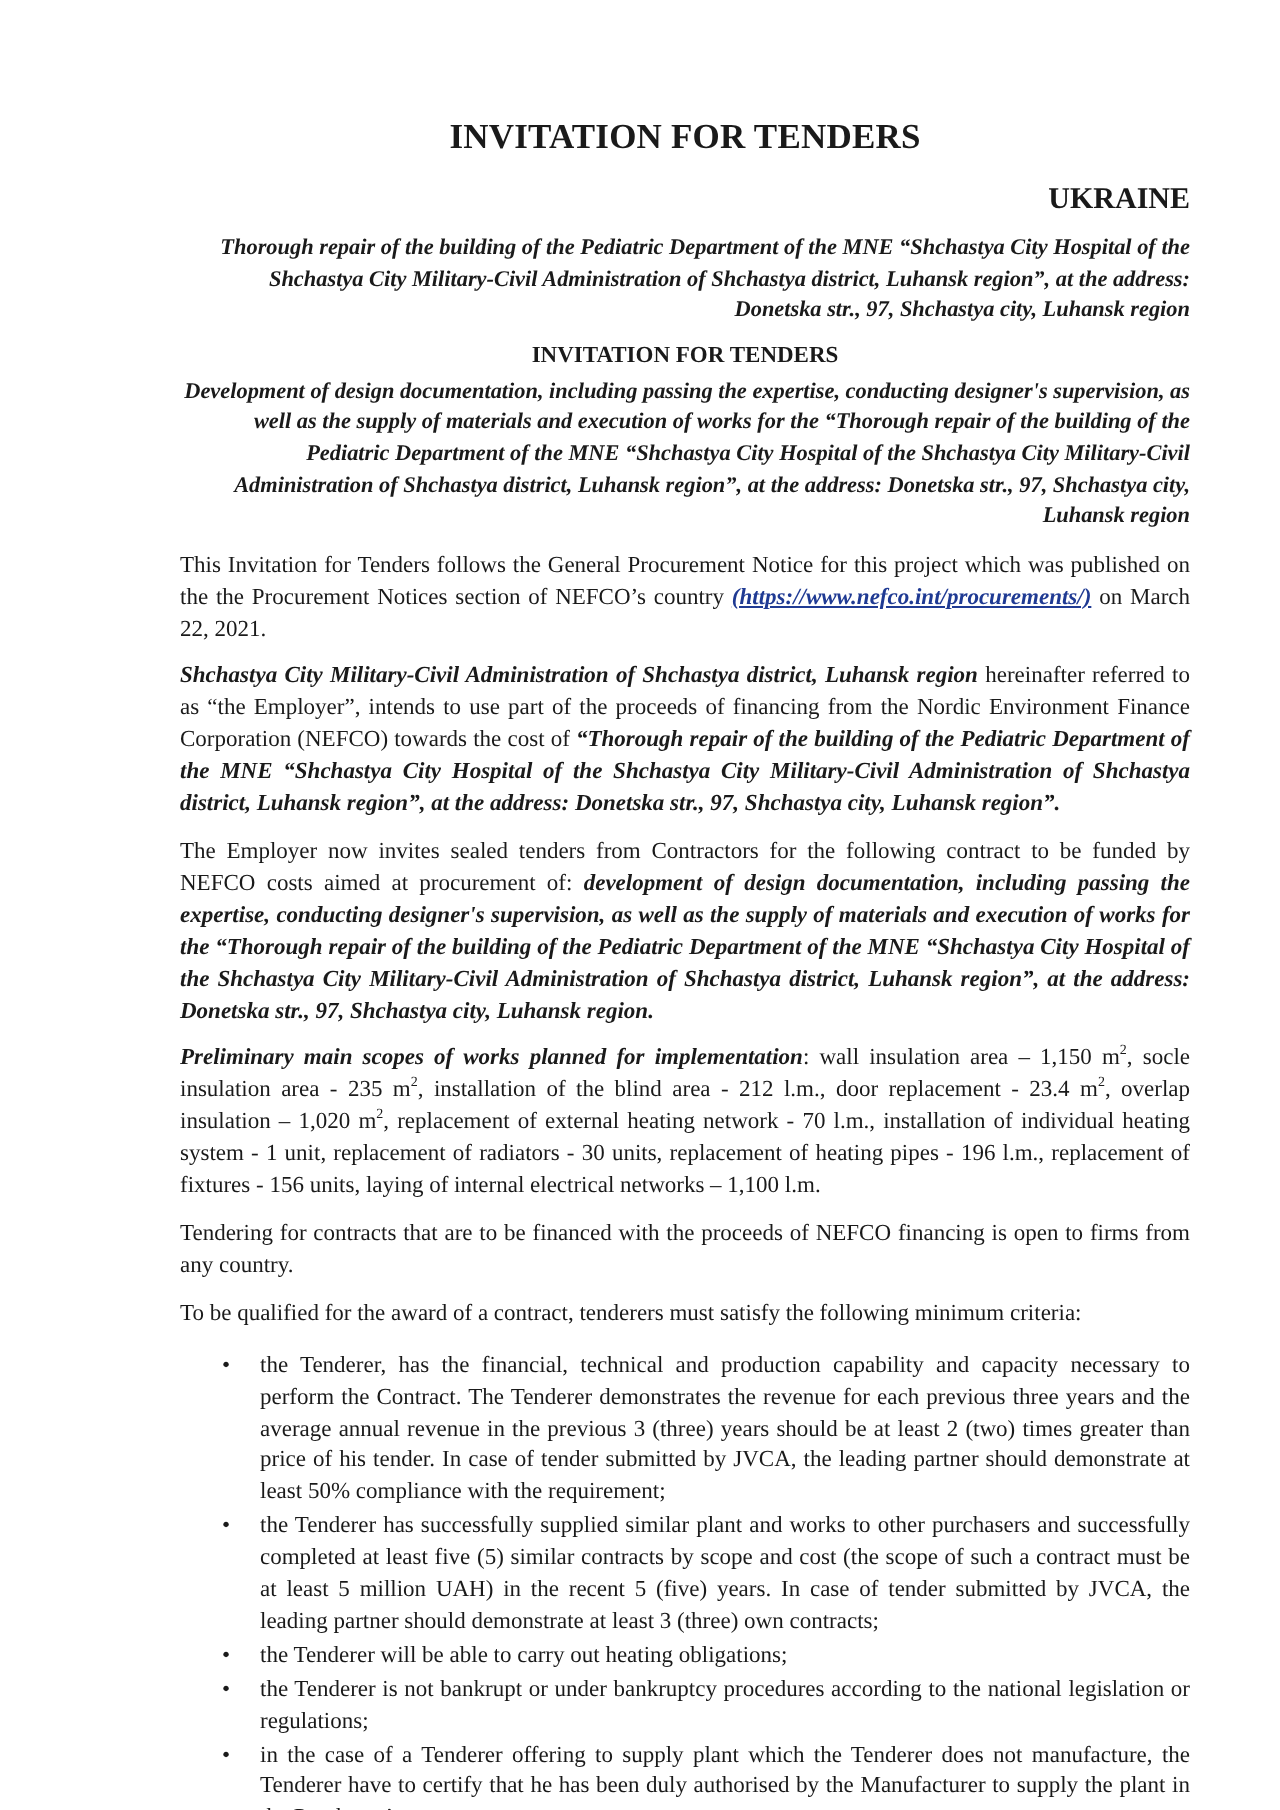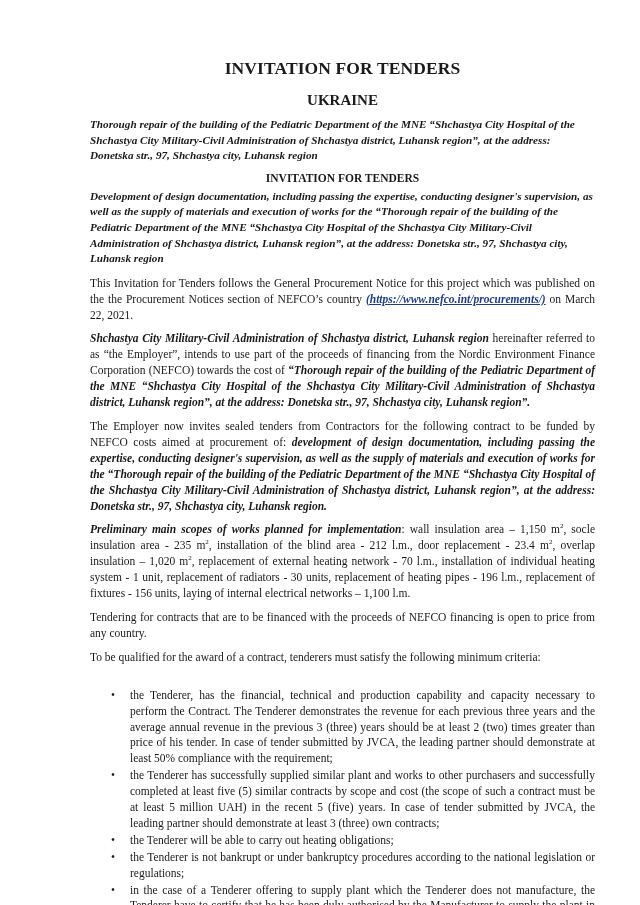--- a/index.html
+++ b/index.html
@@ -1,21 +1,21 @@
 <!DOCTYPE html>
 <html><head>
   <meta charset="utf-8">
   <style>
     html, body { margin: 0; padding: 0; background: #ffffff; }
     body { width: 640px; height: 905px; overflow: hidden; position: relative;
            font-family: "Liberation Serif", "DejaVu Serif", serif; color: #1a1a1a; }
     .page { position: absolute; left: 90px; top: 58px; width: 505px; }
     .title { text-align: center; font-weight: bold; font-size: 17.5px; margin: 0 0 13px 0; letter-spacing: 0.1px; }
-    .country { text-align: center; font-weight: bold; font-size: 15px; margin: 0 0 8px 0; }
-    .subtitle { text-align: left; font-weight: bold; font-style: italic; font-size: 11.2px; line-height: 15.6px; margin: 0 0 8px 0; }
+    .country { text-align: right; font-weight: bold; font-size: 15px; margin: 0 0 8px 0; }
+    .subtitle { text-align: right; font-weight: bold; font-style: italic; font-size: 11.2px; line-height: 15.6px; margin: 0 0 8px 0; }
     .section-title { text-align: center; font-weight: bold; font-size: 11.5px; margin: 0 0 5px 0; }
     p.body { font-size: 11.5px; line-height: 15.9px; text-align: justify; margin: 0 0 8px 0; }
     .bi { font-weight: bold; font-style: italic; }
     a.link { color: #1f3a93; font-weight: bold; font-style: italic; text-decoration: underline; margin-top: 24px; }
     ul.criteria { list-style: none; margin: 0 0 8px 0; padding: 0; }
     ul.criteria li { position: relative; padding-left: 40px; font-size: 11.5px; line-height: 15.9px; text-align: justify; margin: 0 0 1px 0; }
     ul.criteria li .bullet { position: absolute; left: 21px; top: 0; }
     sup { font-size: 7px; line-height: 0; }
   </style>
 </head>
@@ -37,22 +37,22 @@
   </p>
 
   <p class="body">
     <span>The Employer now invites sealed tenders from Contractors for the following contract to be funded by NEFCO costs aimed at procurement of: </span><span class="bi">development of design documentation, including passing the expertise, conducting designer's supervision, as well as the supply of materials and execution of works for the “Thorough repair of the building of the Pediatric Department of the MNE “Shchastya City Hospital of the Shchastya City Military-Civil Administration of Shchastya district, Luhansk region”, at the address: Donetska str., 97, Shchastya city, Luhansk region.</span>
   </p>
 
   <p class="body">
     <span class="bi">Preliminary main scopes of works planned for implementation</span><span>: wall insulation area – 1,150 m</span><sup>2</sup><span>, socle insulation area - 235 m</span><sup>2</sup><span>, installation of the blind area - 212 l.m., door replacement - 23.4 m</span><sup>2</sup><span>, overlap insulation – 1,020 m</span><sup>2</sup><span>, replacement of external heating network - 70 l.m., installation of individual heating system - 1 unit, replacement of radiators - 30 units, replacement of heating pipes - 196 l.m., replacement of fixtures - 156 units, laying of internal electrical networks – 1,100 l.m.</span>
   </p>
 
-  <p class="body">Tendering for contracts that are to be financed with the proceeds of NEFCO financing is open to price from any country.</p>
-  <p class="body" style="margin-bottom:22px">To be qualified for the award of a contract, tenderers must satisfy the following minimum criteria:</p>
+  <p class="body">Tendering for contracts that are to be financed with the proceeds of NEFCO financing is open to firms from any country.</p>
+  <p class="body" style="margin-bottom:10px">To be qualified for the award of a contract, tenderers must satisfy the following minimum criteria:</p>
 
   <ul class="criteria">
     <li><span class="bullet">•</span><span>the Tenderer, has the financial, technical and production capability and capacity necessary to perform the Contract. The Tenderer demonstrates the revenue for each previous three years and the average annual revenue in the previous 3 (three) years should be at least 2 (two) times greater than price of his tender. In case of tender submitted by JVCA, the leading partner should demonstrate at least 50% compliance with the requirement;</span></li>
     <li><span class="bullet">•</span><span>the Tenderer has successfully supplied similar plant and works to other purchasers and successfully completed at least five (5) similar contracts by scope and cost (the scope of such a contract must be at least 5 million UAH) in the recent 5 (five) years. In case of tender submitted by JVCA, the leading partner should demonstrate at least 3 (three) own contracts;</span></li>
     <li><span class="bullet">•</span><span>the Tenderer will be able to carry out heating obligations;</span></li>
     <li><span class="bullet">•</span><span>the Tenderer is not bankrupt or under bankruptcy procedures according to the national legislation or regulations;</span></li>
     <li><span class="bullet">•</span><span>in the case of a Tenderer offering to supply plant which the Tenderer does not manufacture, the Tenderer have to certify that he has been duly authorised by the Manufacturer to supply the plant in the Purchaser’s country.</span></li>
   </ul>
 
 </div>

